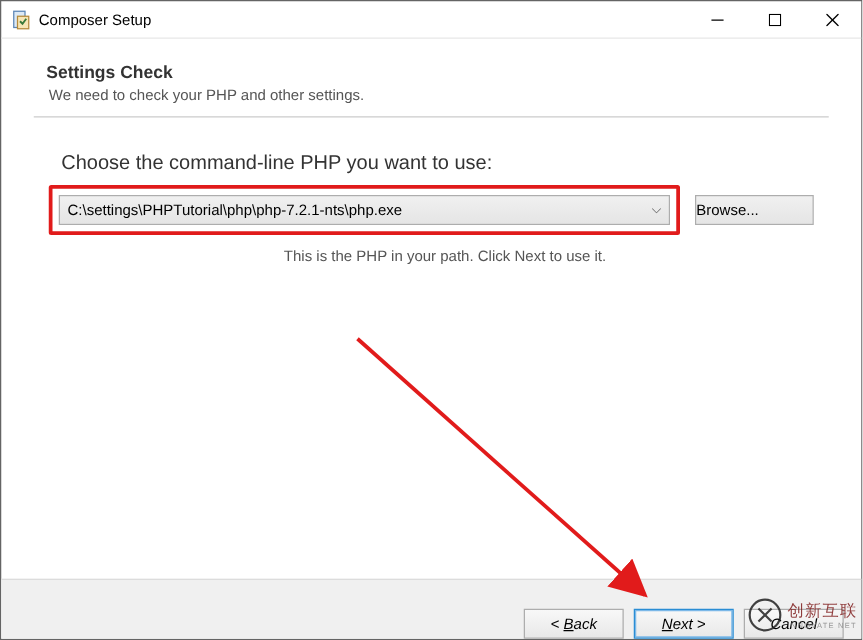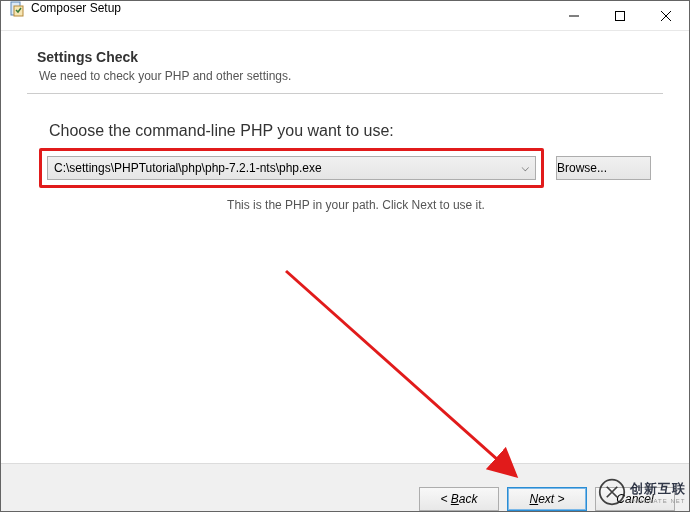--- a/index.html
+++ b/index.html
@@ -12,21 +12,21 @@
       position: relative;
     }
     .window {
       width: 690px; height: 512px;
       border: 1px solid #646464;
       background: #fff;
       display: flex; flex-direction: column;
     }
     .titlebar {
       height: 30px;
-      display: flex; align-items: flex-start;
+      display: flex; align-items: center;
       padding-left: 8px;
       border-bottom: 1px solid #e8e8e8;
     }
     .titlebar .icon {
       width: 16px; height: 16px; margin-right: 6px;
       display: flex; align-items: center; justify-content: center;
     }
     .titlebar .title {
       font-size: 12px; color: #000;
     }
@@ -125,21 +125,21 @@
       position: absolute;
       right: 4px; bottom: 6px;
       display: flex; align-items: center; gap: 4px;
       opacity: 0.85;
       pointer-events: none;
     }
     .wm-logo {
       width: 28px; height: 28px;
     }
     .wm-text {
-      font-size: 13px; font-weight: bold; color: #0f172a;
+      font-size: 13px; font-weight: normal; color: #7f1d1d;
       letter-spacing: 1px;
     }
     .wm-sub {
       font-size: 6px; color: #888;
       letter-spacing: 1px;
     }
   </style>
 </head>
 <body>
 

